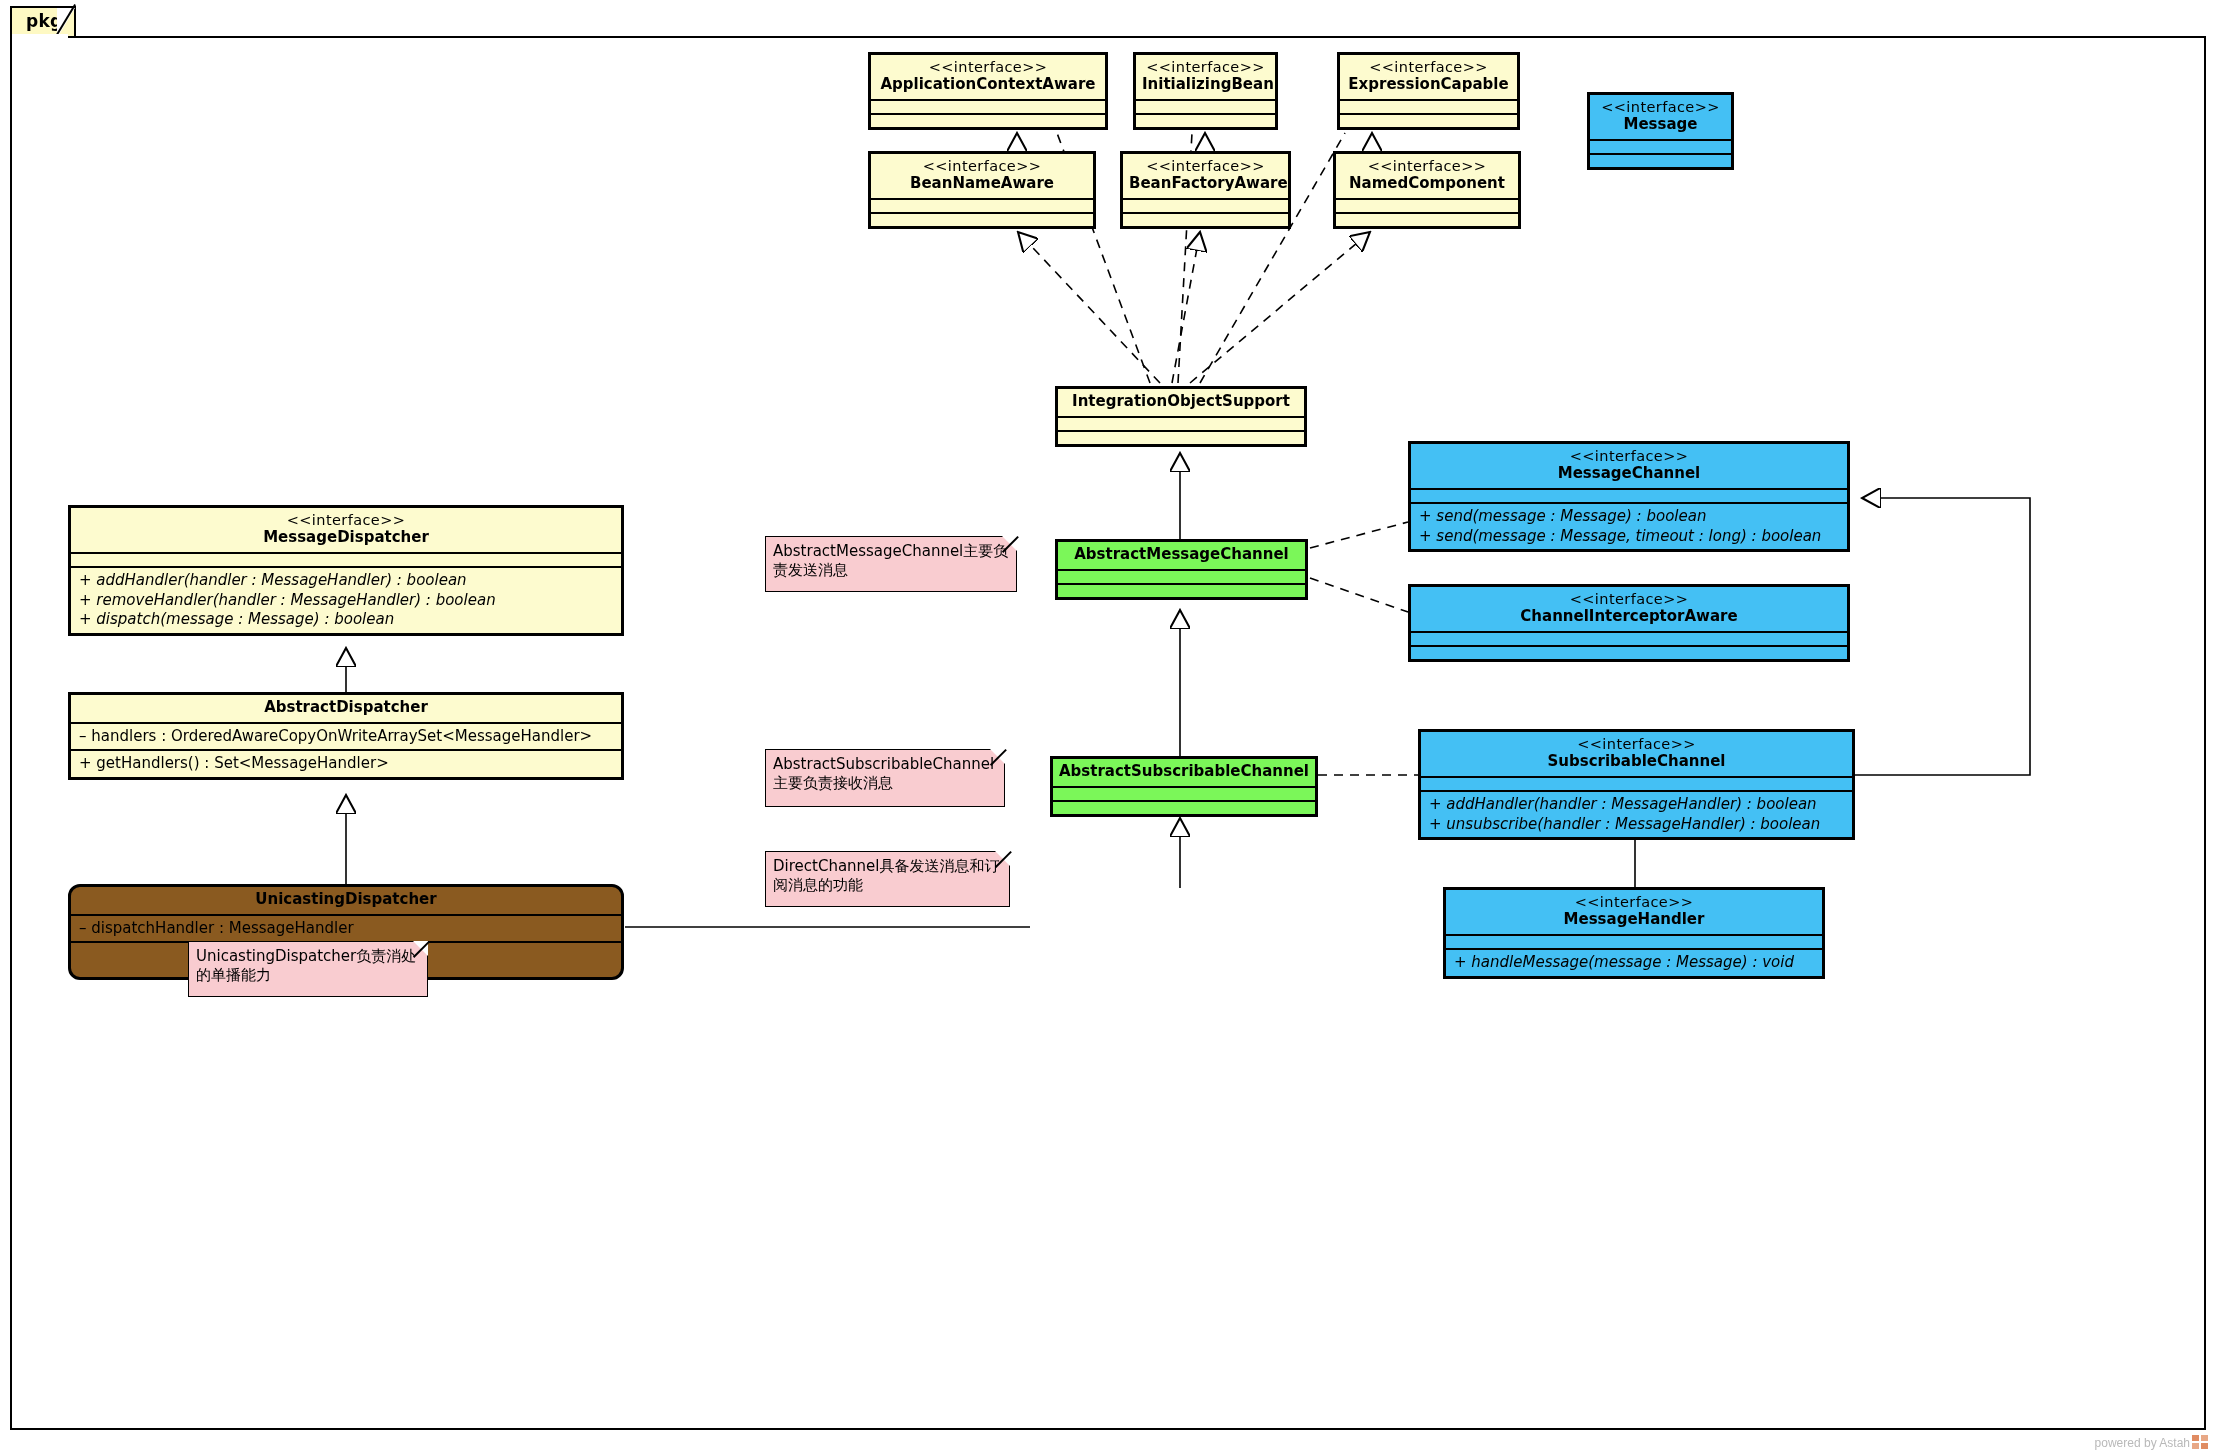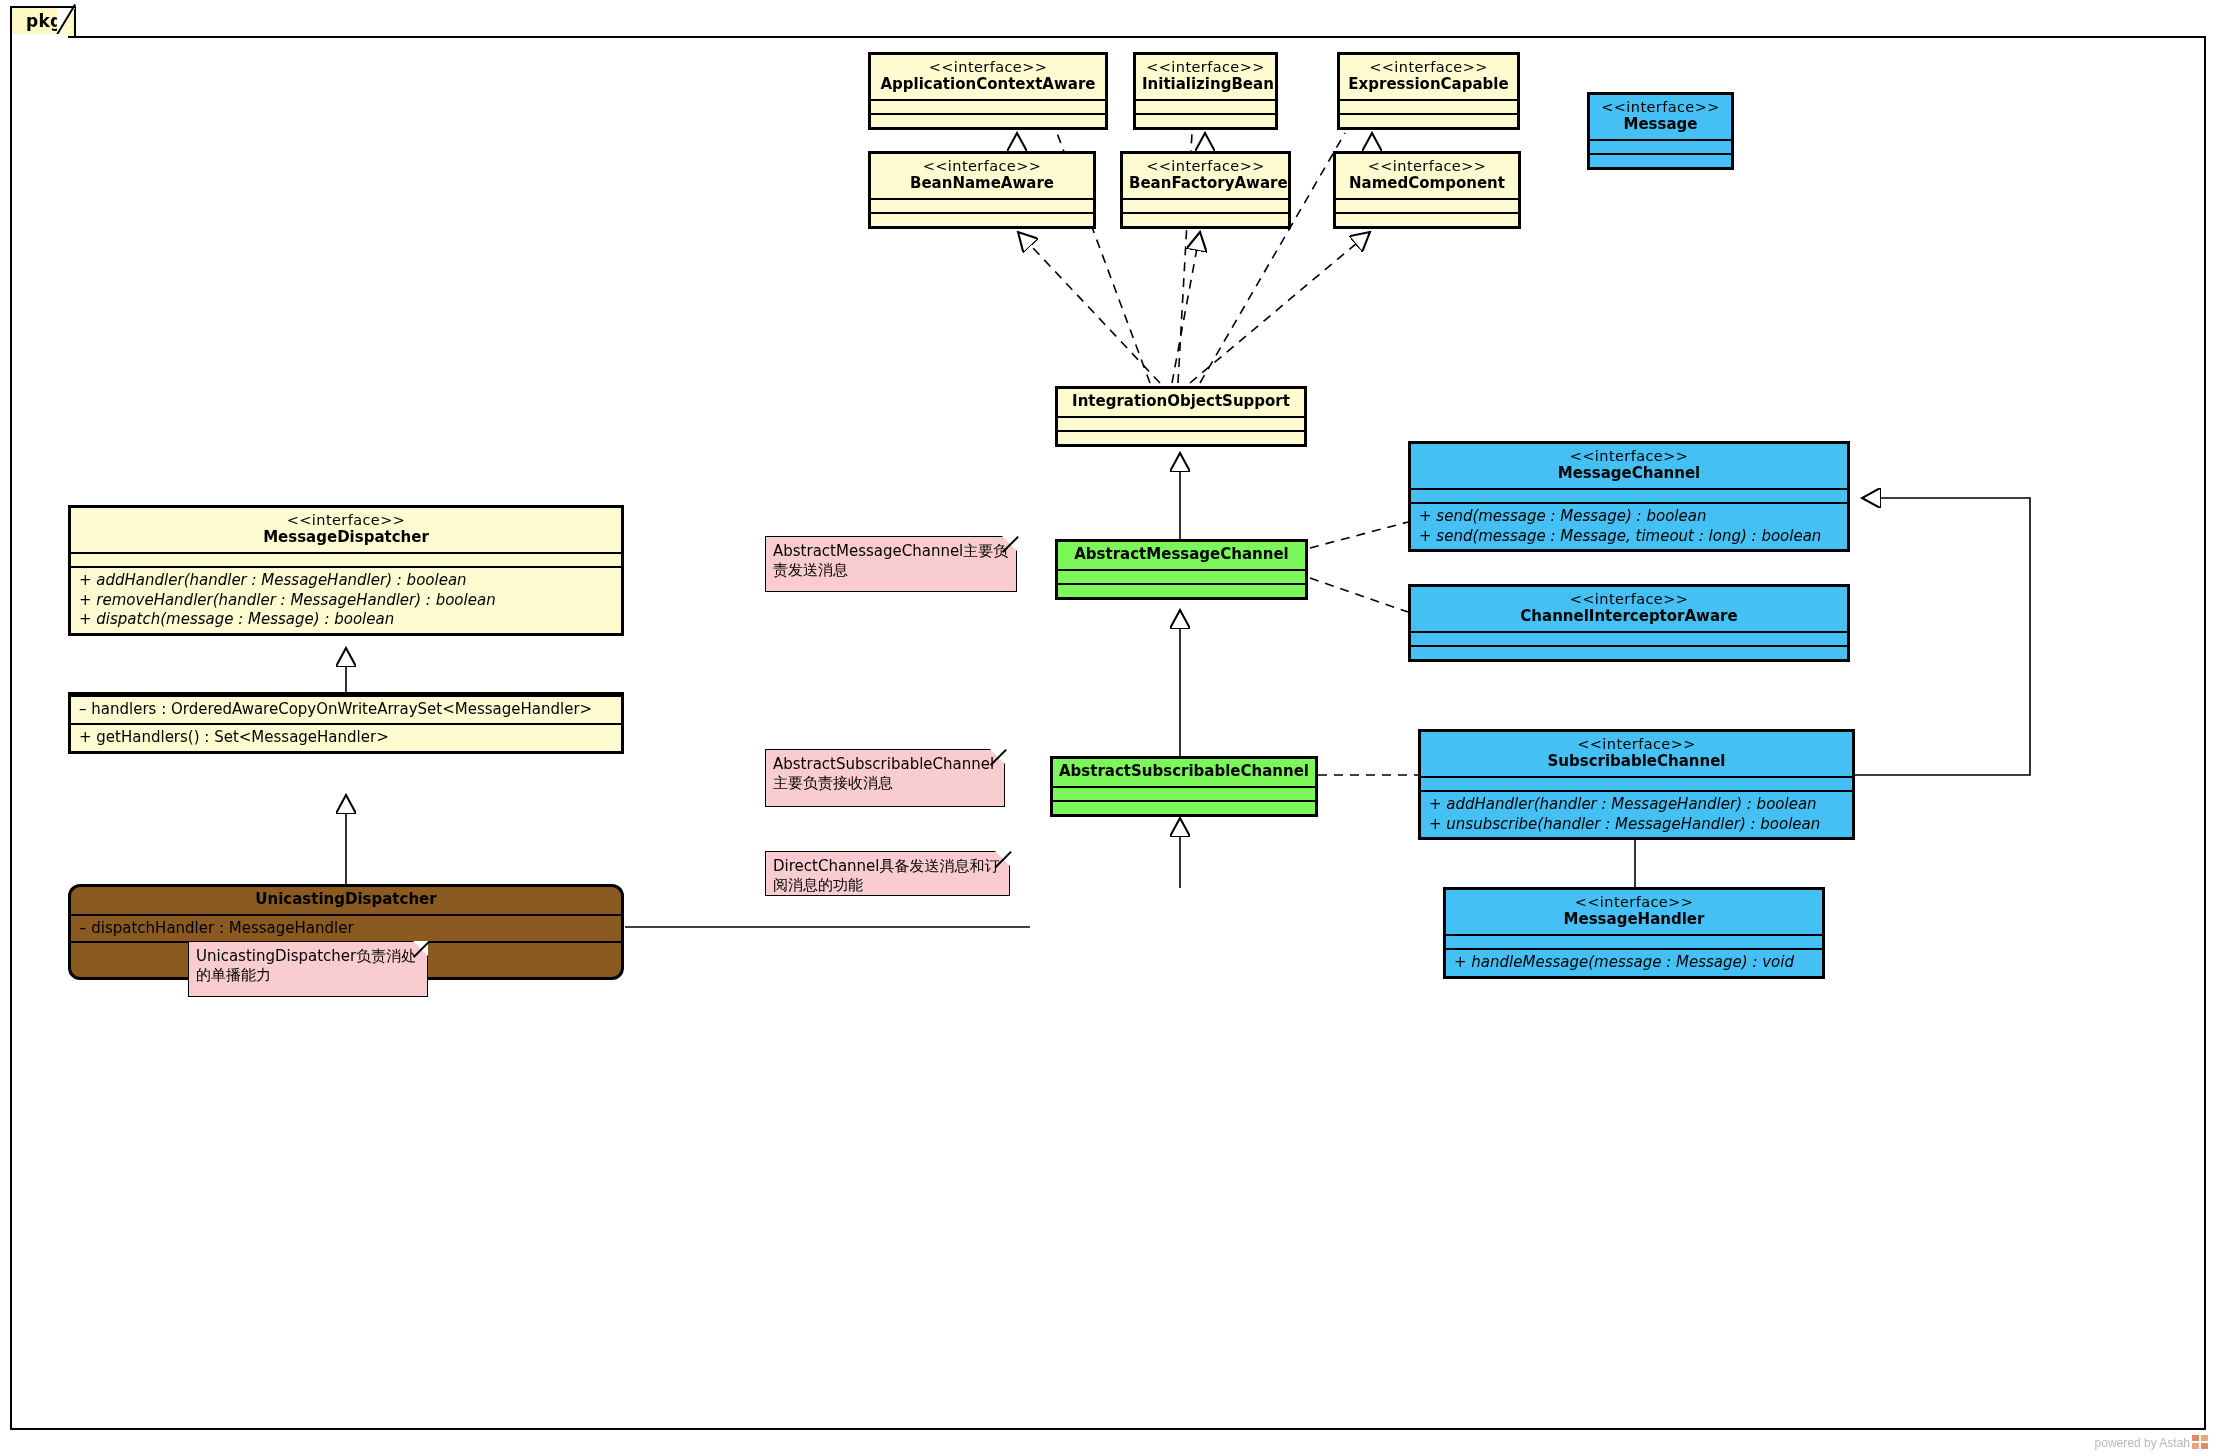--- a/index.html
+++ b/index.html
@@ -284,20 +284,23 @@
     </div>
     <div class="sep compartment empty"></div>
     <div class="sep compartment">
       <div class="m italic">+ addHandler(handler : MessageHandler) : boolean</div>
       <div class="m italic">+ removeHandler(handler : MessageHandler) : boolean</div>
       <div class="m italic">+ dispatch(message : Message) : boolean</div>
     </div>
   </div>
 
   <div class="uml c-yellow" style="left:68px; top:692px; width:556px;">
+    <div class="hdr">
+      <div>AbstractDispatcher</div>
+    </div>
     <div class="sep compartment">
       <div class="m">– handlers : OrderedAwareCopyOnWriteArraySet&lt;MessageHandler&gt;</div>
     </div>
     <div class="sep compartment">
       <div class="m">+ getHandlers() : Set&lt;MessageHandler&gt;</div>
     </div>
   </div>
 
   <div class="uml c-brown" style="left:68px; top:884px; width:556px;">
     <div class="hdr">
@@ -375,21 +378,21 @@
     <span class="fold-line"></span>
     <span>AbstractMessageChannel主要负责发送消息</span>
   </div>
 
   <div class="note" style="left:765px; top:749px; width:240px; height:58px;">
     <span class="fold"></span>
     <span class="fold-line"></span>
     <span>AbstractSubscribableChannel主要负责接收消息</span>
   </div>
 
-  <div class="note" style="left:765px; top:851px; width:245px; height:45px;">
+  <div class="note" style="left:765px; top:851px; width:245px; height:56px;">
     <span class="fold"></span>
     <span class="fold-line"></span>
     <span>DirectChannel具备发送消息和订阅消息的功能</span>
   </div>
 
   <div class="note" style="left:188px; top:941px; width:240px; height:56px;">
     <span class="fold"></span>
     <span class="fold-line"></span>
     <span>UnicastingDispatcher负责消处的单播能力</span>
   </div>

